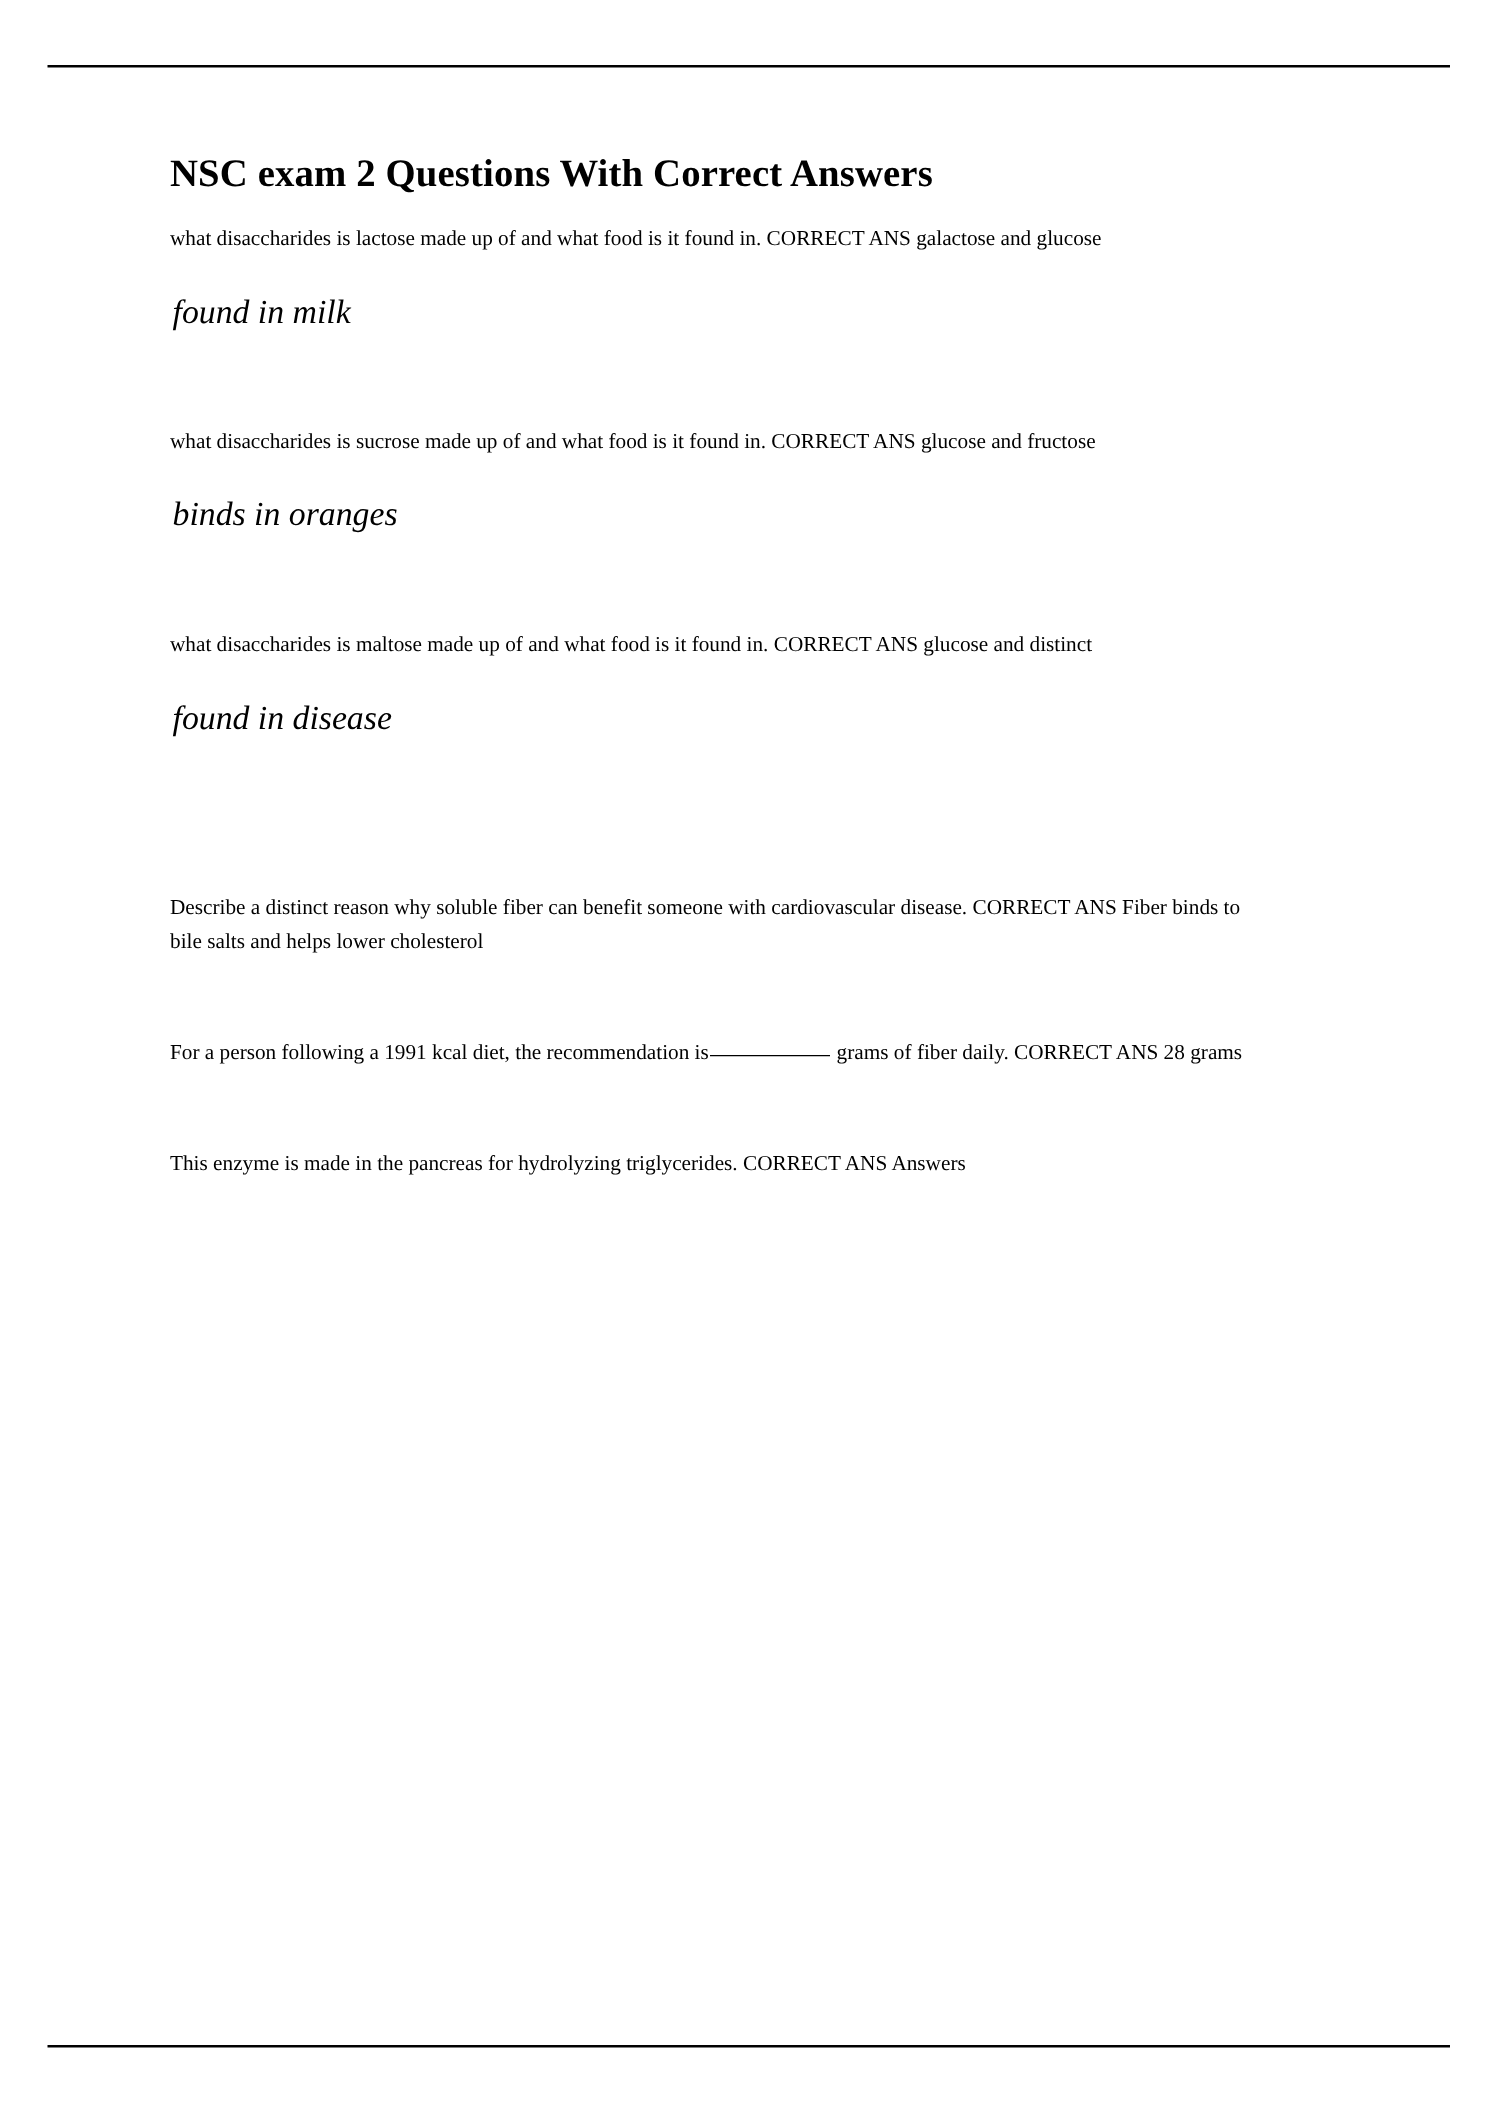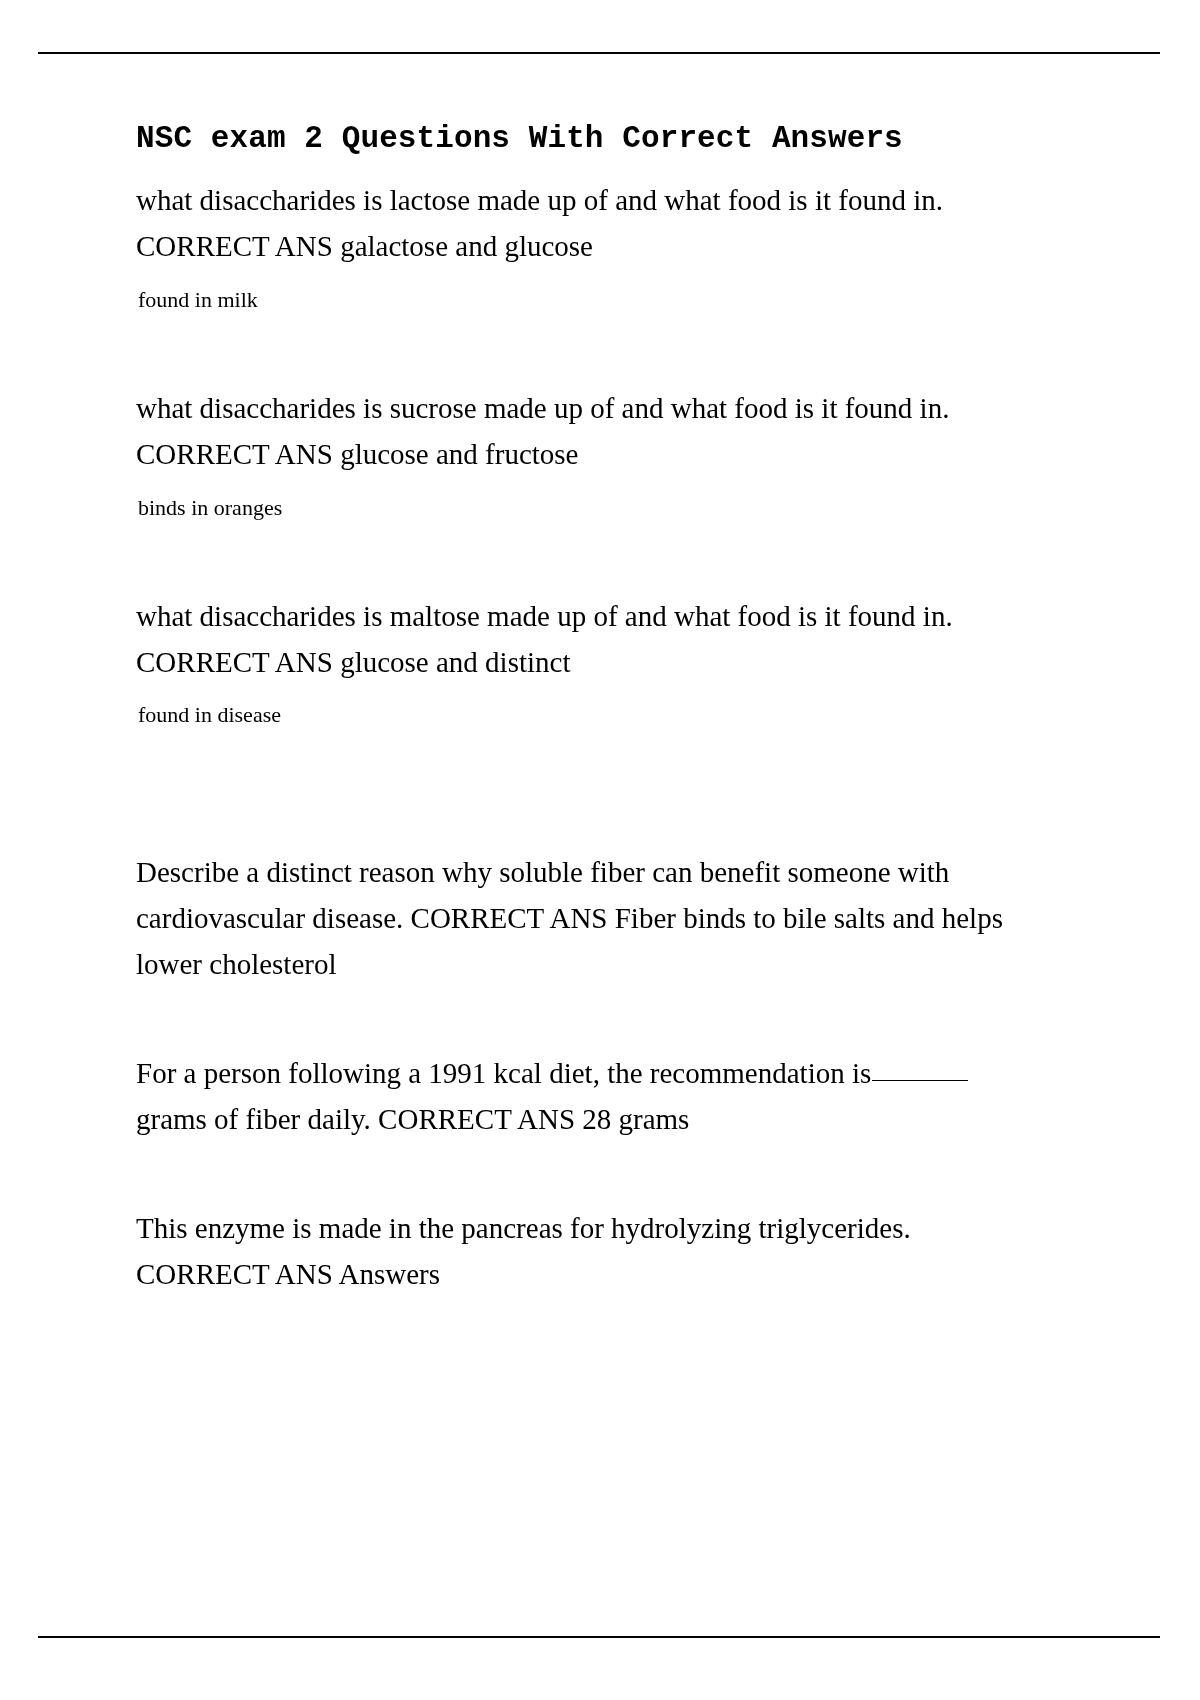--- a/index.html
+++ b/index.html
@@ -40,35 +40,35 @@
     top: 120px;
     width: 880px;
   }
 
   .doc-title {
     font-size: 31px;
     font-weight: bold;
     line-height: 1.25;
     margin: 0 0 18px 0;
     letter-spacing: 0.1px;
-    font-family: Liberation Mono, monospace;
   }
 
   .qa-block {
     margin: 0 0 14px 0;
   }
   .qa-block p {
     margin: 0;
-    font-size: 29px;
+    font-size: 17px;
     line-height: 1.6;
   }
   .qa-block p.secondary {
-    margin-top: 12px;
-    font-size: 22px;
+    margin-top: 24px;
+    font-size: 27px;
     padding-left: 2px;
+    font-style: italic;
   }
   .gap-lg { height: 54px; }
   .gap-md { height: 48px; }
 
   .blank-line {
     display: inline-block;
     width: 96px;
     border-bottom: 1.5px solid #000;
     height: 1px;
     vertical-align: 2px;

